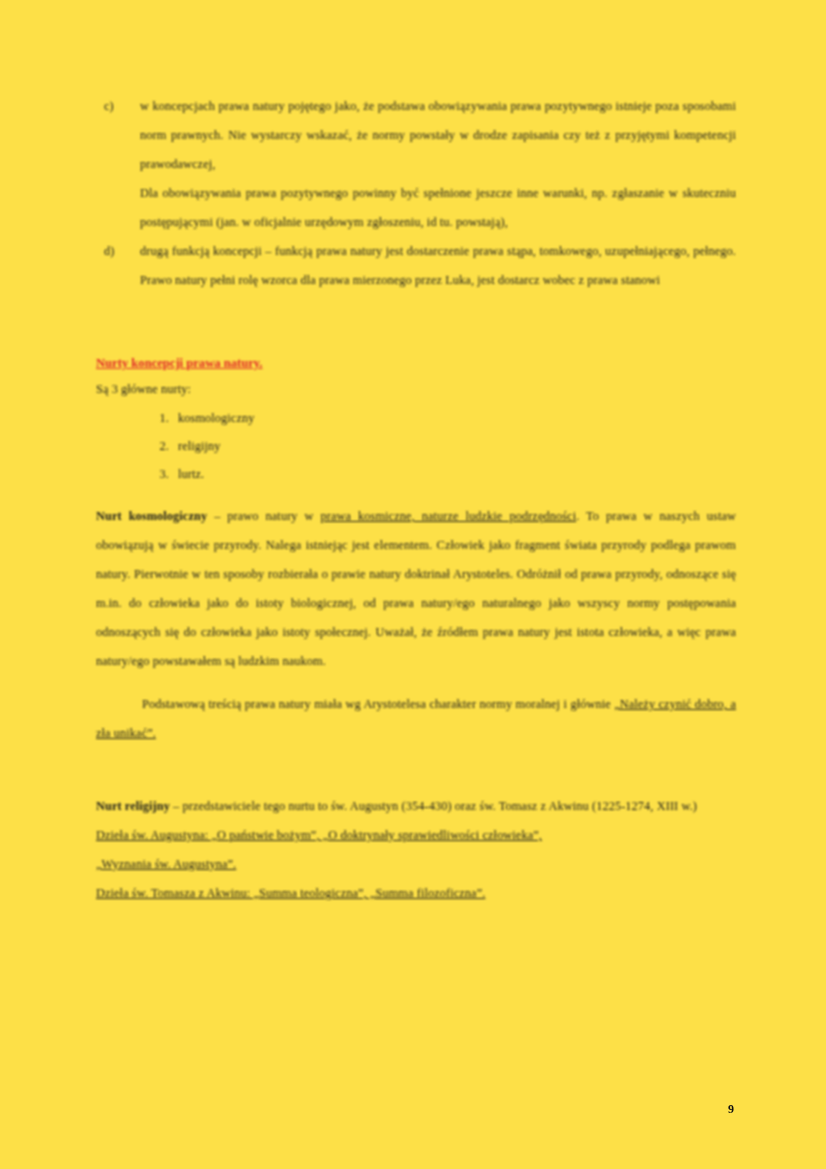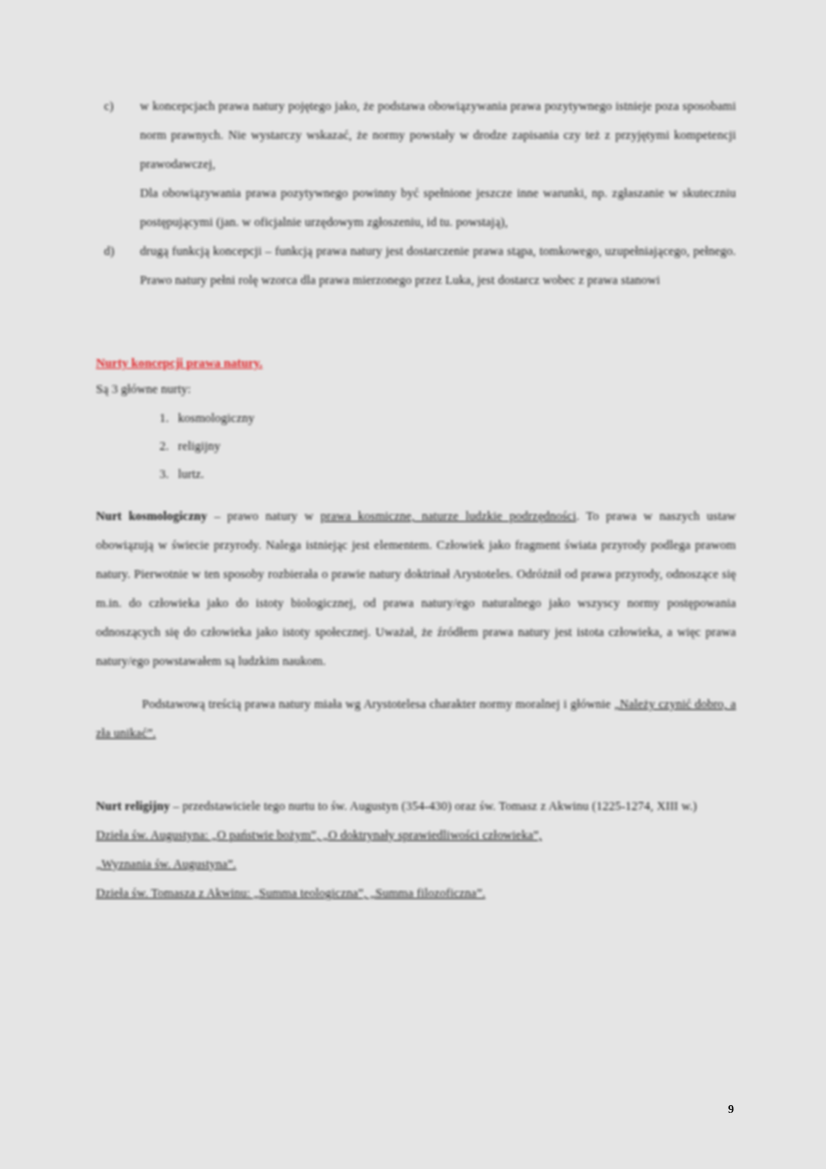--- a/index.html
+++ b/index.html
@@ -14,21 +14,21 @@
     color: #1a1a1a;
     position: relative;
     overflow: hidden;
   }
   .page {
     position: absolute;
     left: 0;
     top: 0;
     width: 826px;
     height: 1169px;
-    background: #e5e5e5;
+    background: #fde047;
   }
   .content {
     position: absolute;
     left: 96px;
     top: 92px;
     width: 640px;
   }
   
   .blurry {
     filter: blur(1.15px);

